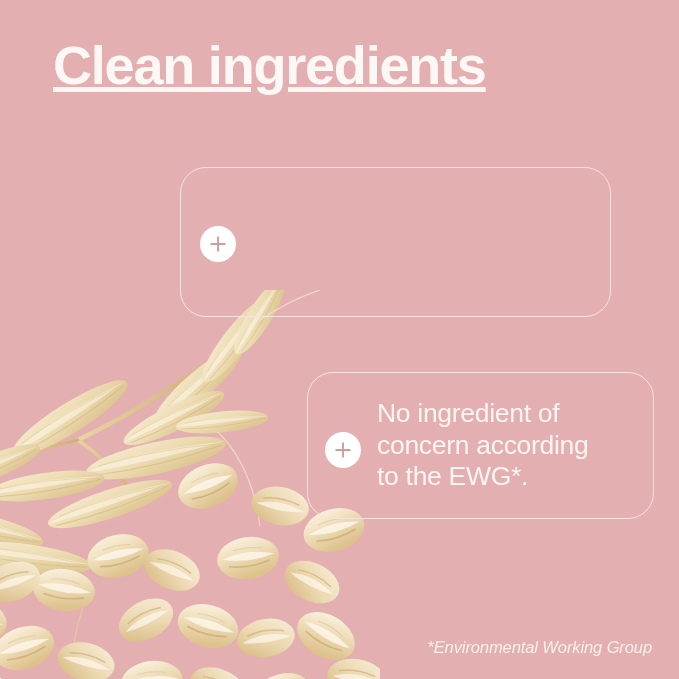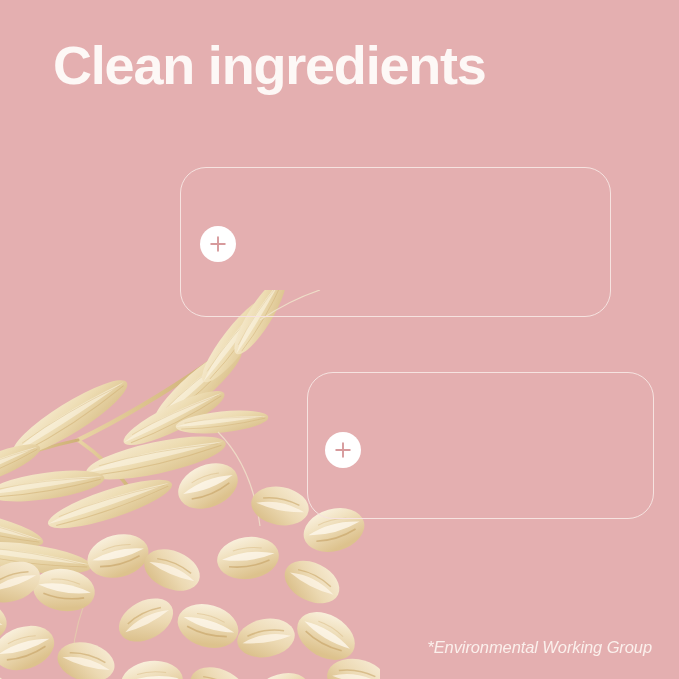--- a/index.html
+++ b/index.html
@@ -31,20 +31,21 @@
   .page-title {
     position: absolute;
     left: 53px;
     top: 36px;
     font-size: 54px;
     line-height: 58px;
     font-weight: bold;
     color: #fdf8f6;
     letter-spacing: -1.2px;
     white-space: nowrap;
+    text-decoration: underline;
   }
 
   
   .feature-card {
     position: absolute;
     box-sizing: border-box;
     border: 1.6px solid #f6e3e0;
     border-radius: 26px;
     background: transparent;
   }
@@ -204,16 +205,19 @@
       <path d="M9 2.2 V15.8 M2.2 9 H15.8" stroke="#d79a9c" stroke-width="1.9" stroke-linecap="round"></path>
     </svg>
   </div>
 
   <div class="feature-card card-2"></div>
   <div class="plus-badge badge-2">
     <svg width="18" height="18" viewBox="0 0 18 18" aria-hidden="true">
       <path d="M9 2.2 V15.8 M2.2 9 H15.8" stroke="#d79a9c" stroke-width="1.9" stroke-linecap="round"></path>
     </svg>
   </div>
+  <div class="card-text text-2">No ingredient of
+concern according
+to the EWG*.</div>
 
   <div class="footnote">*Environmental Working Group</div>
 
 </div>
 
 </body></html>

